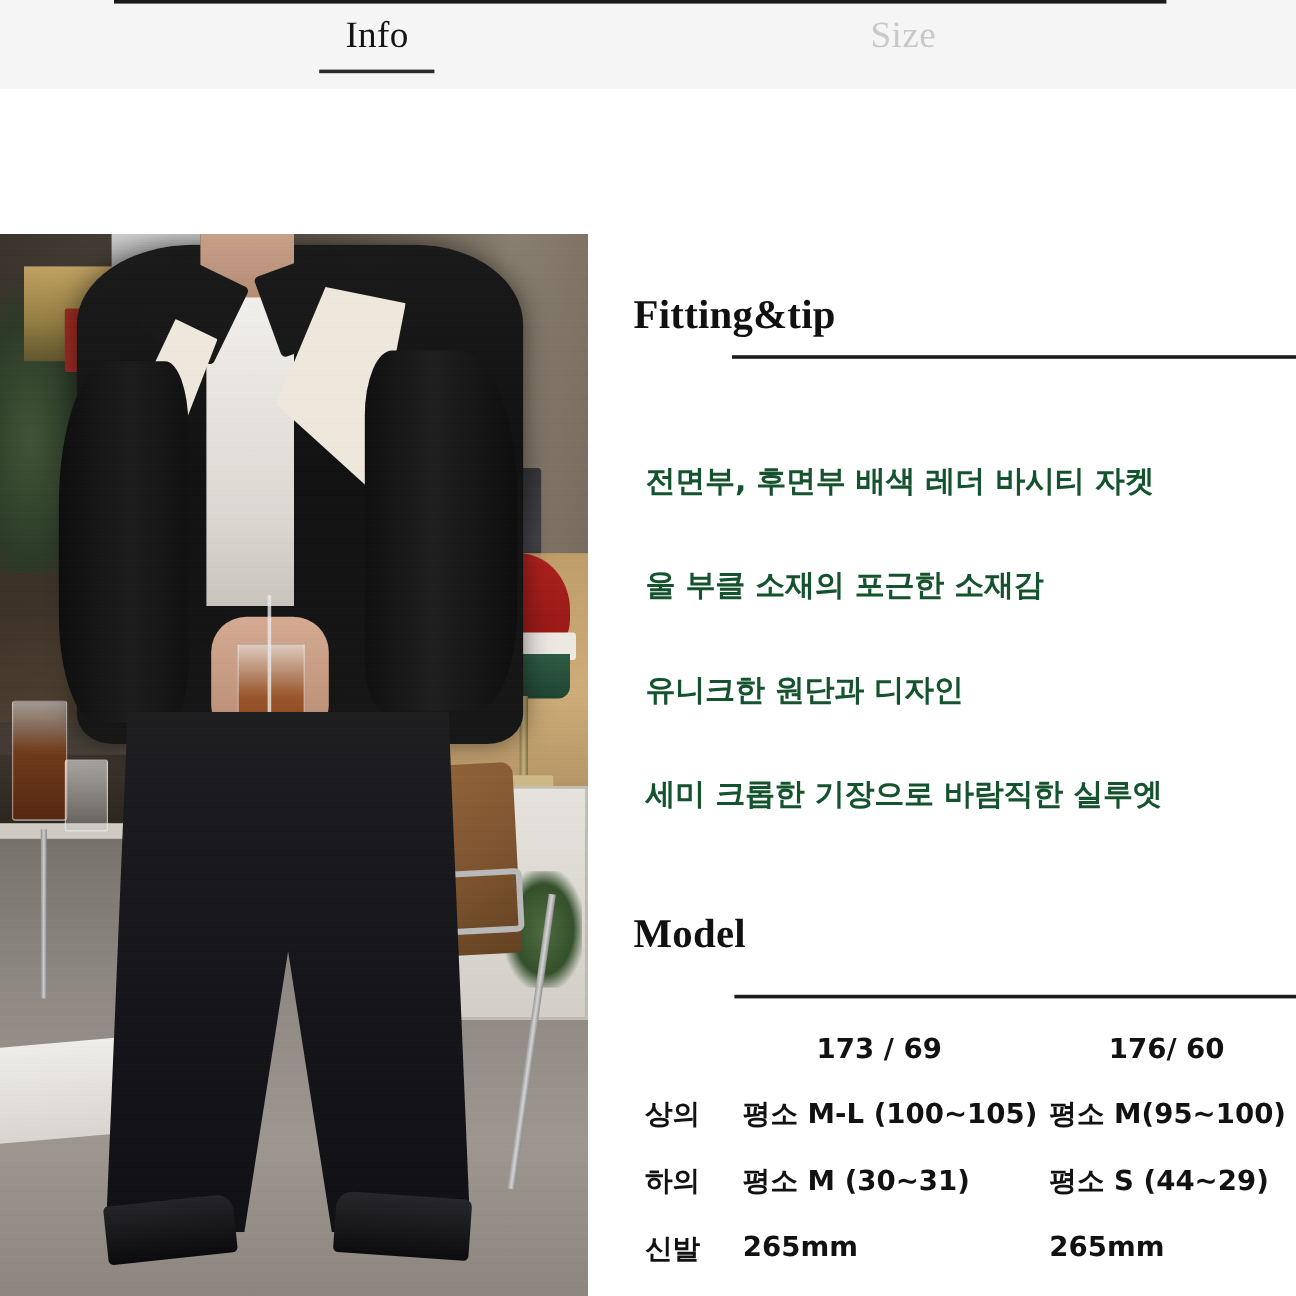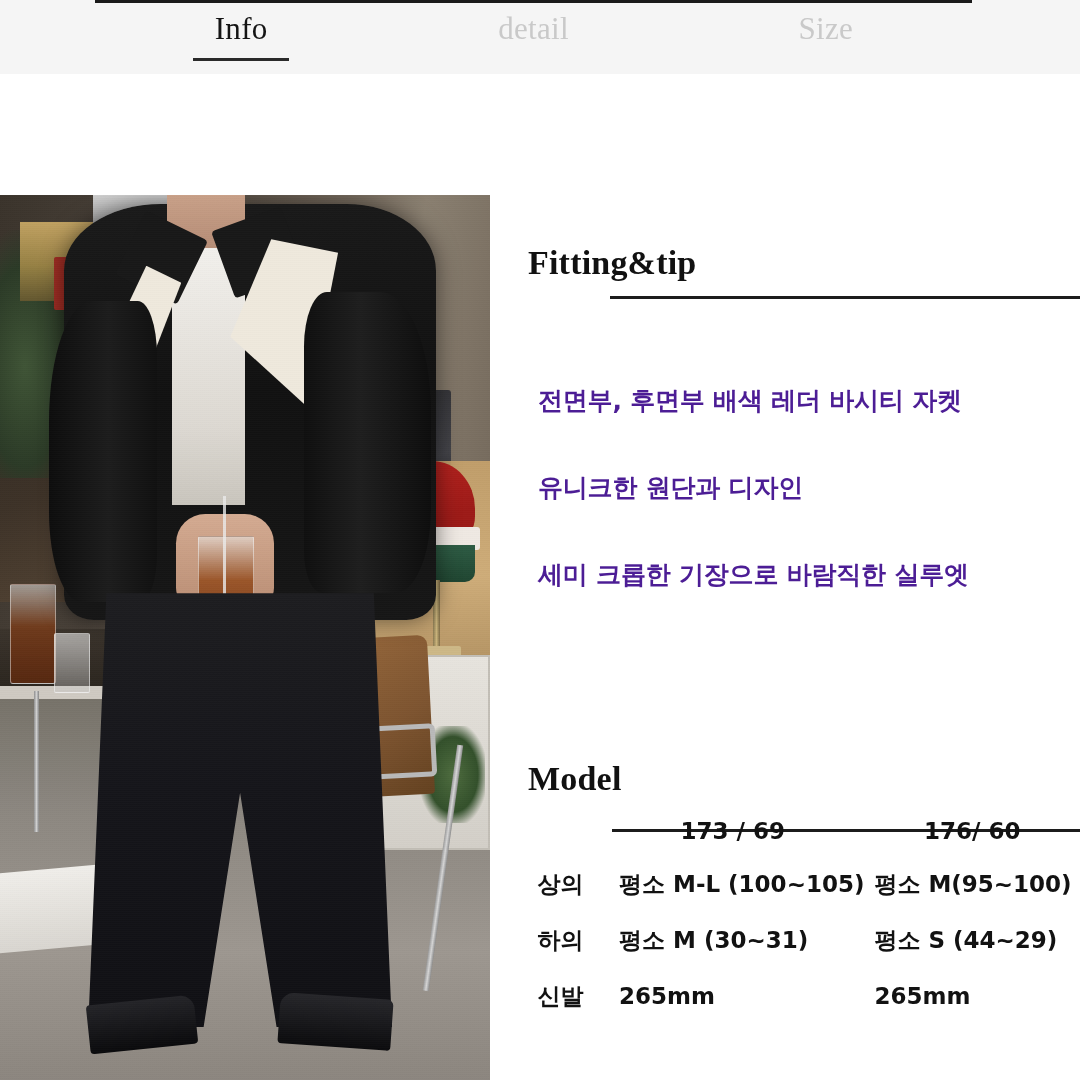--- a/index.html
+++ b/index.html
@@ -388,32 +388,32 @@
   .bullet-list {
     position: absolute;
     left: 48px;
     top: 289px;
     width: 530px;
   }
   .bullet {
     font-family: "DejaVu Sans", sans-serif;
     font-size: 25px;
     font-weight: 700;
-    color: #4c1d95;
+    color: #14532d;
     line-height: 1;
     margin-bottom: 62px;
     white-space: nowrap;
     letter-spacing: -0.2px;
   }
 
   
   .model-table {
     position: absolute;
     left: 30px;
-    top: 732px;
+    top: 776px;
     width: 560px;
     border-collapse: collapse;
   }
   .model-table td {
     font-family: "DejaVu Sans", sans-serif;
     font-size: 23px;
     font-weight: 700;
     color: #121212;
     padding: 0;
     height: 56px;
@@ -435,24 +435,20 @@
 
 <div class="tabbar">
   <div class="tabbar-topline"></div>
   <div class="tabs">
 
     <div class="tab active">
       <span class="tab-label">Info</span>
       <span class="tab-underline"></span>
     </div>
 
-    <div class="tab inactive">
-      <span class="tab-label">detail</span>
-      <span class="tab-underline"></span>
-    </div>
 
     <div class="tab inactive">
       <span class="tab-label">Size</span>
       <span class="tab-underline"></span>
     </div>
 
   </div>
 </div>
 
 <div class="content">
@@ -505,20 +501,21 @@
     </div>
   </div>
 
   <div class="info-col">
 
     <h2 class="section-title" id="fitting-title">Fitting&amp;tip</h2>
     <div class="rule" id="fitting-rule"></div>
 
     <div class="bullet-list">
       <p class="bullet">전면부, 후면부 배색 레더 바시티 자켓</p>
+      <p class="bullet">울 부클 소재의 포근한 소재감</p>
       <p class="bullet">유니크한 원단과 디자인</p>
       <p class="bullet">세미 크롭한 기장으로 바람직한 실루엣</p>
     </div>
 
     <h2 class="section-title" id="model-title">Model</h2>
     <div class="rule" id="model-rule"></div>
 
     <table class="model-table">
       <tbody>
         <tr class="model-head">

